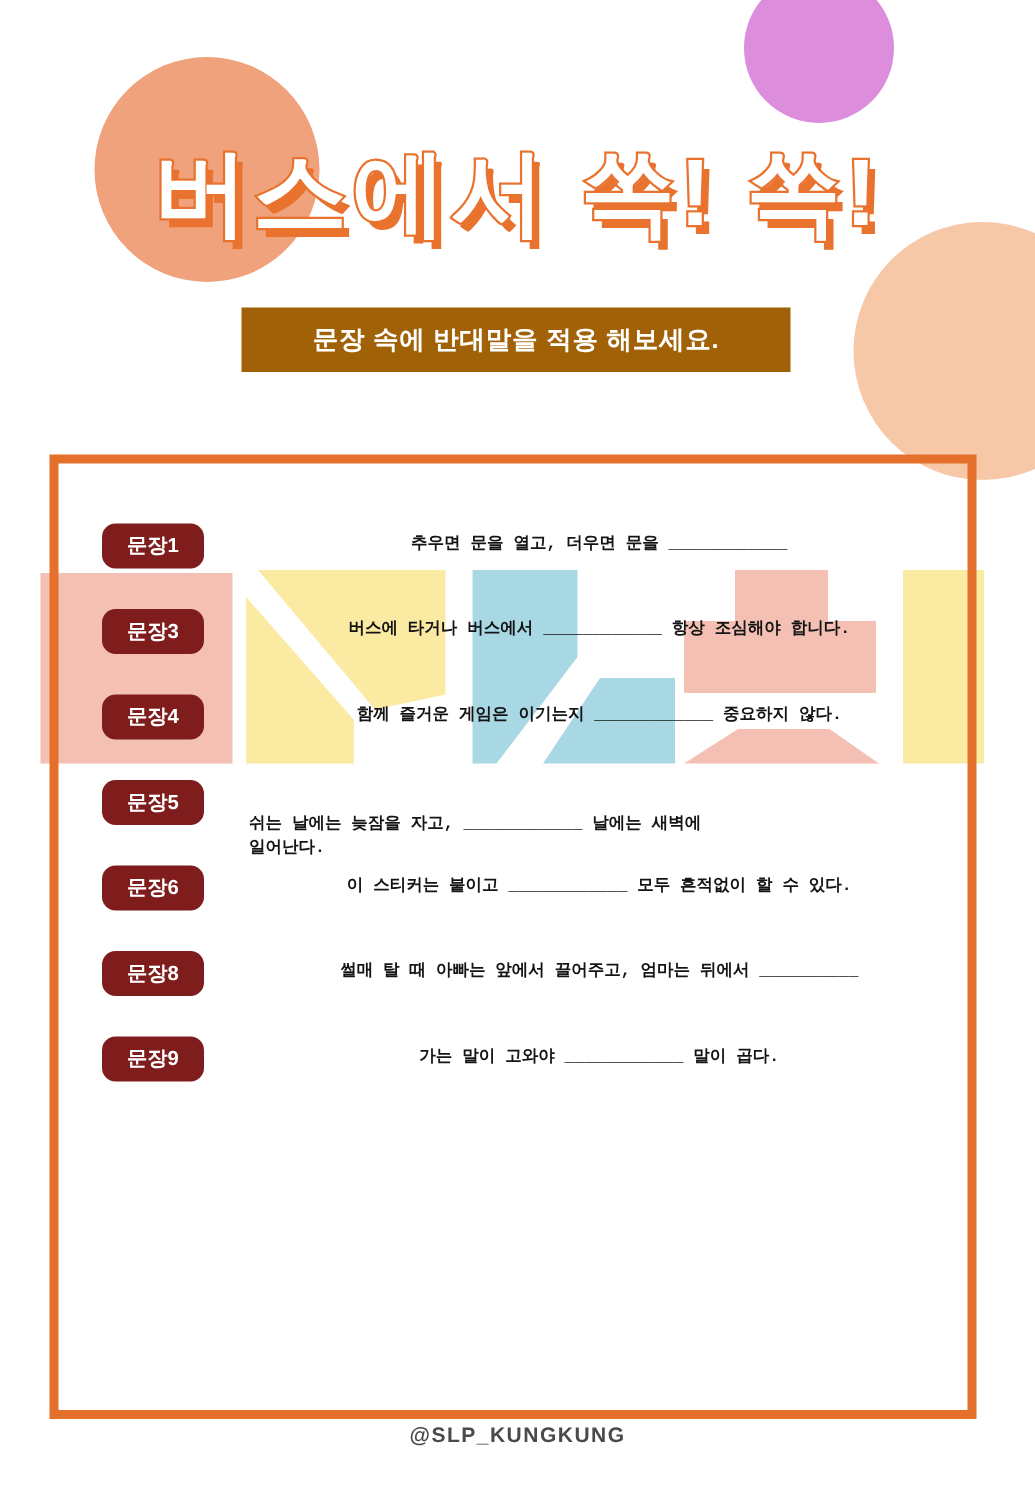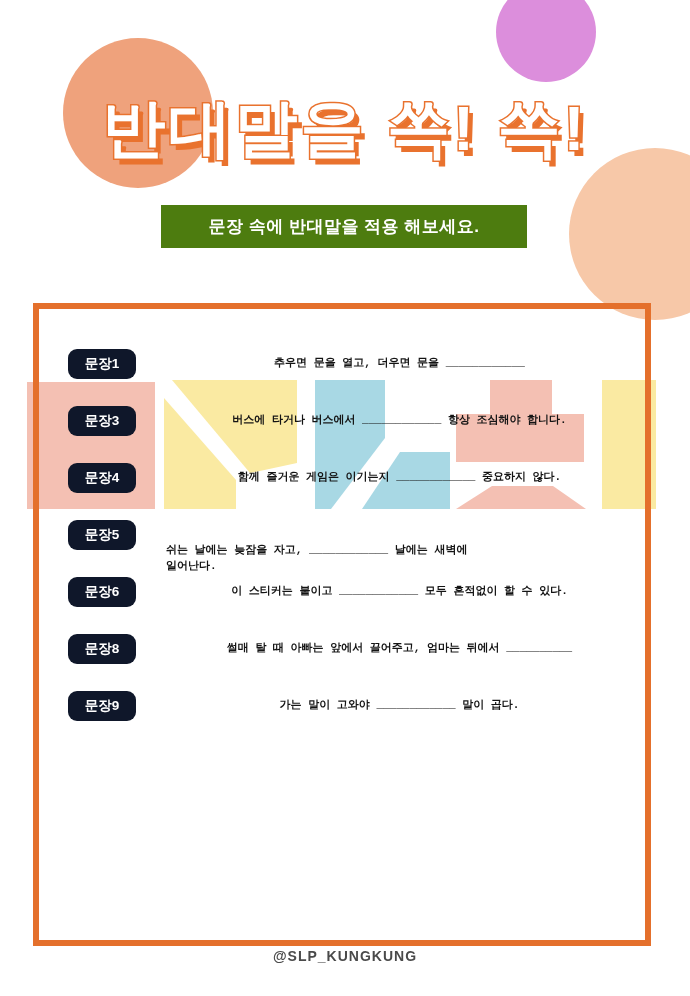--- a/index.html
+++ b/index.html
@@ -13,34 +13,34 @@
   .circle-right  { left:569px; top:148px;  width:172px; height:172px; background:#F7C8A8; }
 
   .title {
     position:absolute; left:0; right:0; top:86px; margin:0; text-align:center;
     font-size:63px; font-weight:800; letter-spacing:3px; color:#ffffff;
     -webkit-text-stroke:3px #E9722E; paint-order:stroke fill;
     text-shadow:5px 6px 0 #E9722E; white-space:nowrap;
   }
   .banner {
     position:absolute; left:161px; top:205px; width:366px; height:43px;
-    background:#4d7c0f; display:flex; align-items:center; justify-content:center;
+    background:#a16207; display:flex; align-items:center; justify-content:center;
     color:#ffffff; font-size:17px; font-weight:700; letter-spacing:0.5px;
   }
   .shapes { position:absolute; left:0; top:0; }
 
   .frame {
     position:absolute; left:33px; top:303px; width:618px; height:643px;
     border:6px solid #E4702C; box-sizing:border-box; pointer-events:none;
   }
   .content { position:absolute; left:39px; top:309px; width:606px; padding-top:26px; }
   .row { display:flex; align-items:center; height:57px; }
   .chip {
     flex:none; width:68px; height:30px; margin-left:29px;
-    background:#0f172a; border-radius:9px; color:#ffffff;
+    background:#7f1d1d; border-radius:9px; color:#ffffff;
     font-size:13.5px; font-weight:700;
     display:flex; align-items:center; justify-content:center;
   }
   .stext {
     flex:1; padding:0 12px 0 30px; font-size:11px; font-weight:600;
     color:#141414; text-align:center; white-space:pre-line; line-height:1.38;font-family:Liberation Mono, monospace;
   }
   .row.left .stext { text-align:left;margin-top:48px; }
 
   .watermark {
@@ -55,21 +55,21 @@
 </style>
 </head>
 <body>
 
 <div class="page">
 
   <div class="circle circle-left"></div>
   <div class="circle circle-purple"></div>
   <div class="circle circle-right"></div>
 
-  <h1 class="title">반대말을 쏙! 쏙!</h1>
+  <h1 class="title">버스에서 쏙! 쏙!</h1>
 
   <div class="banner">
     <span>문장 속에 반대말을 적용 해보세요.</span>
   </div>
 
   <svg class="shapes" width="690" height="996" viewBox="0 0 690 996">
     <rect x="27" y="382" width="128" height="127" fill="#F4C0B3"></rect>
     <polygon points="172,380 297,380 297,463 250,473" fill="#FAEAA2"></polygon>
     <polygon points="164,398 236,480 236,509 164,509" fill="#FAEAA2"></polygon>
     <polygon points="315,380 385,380 385,438 331,509 315,509" fill="#A8D8E4"></polygon>

